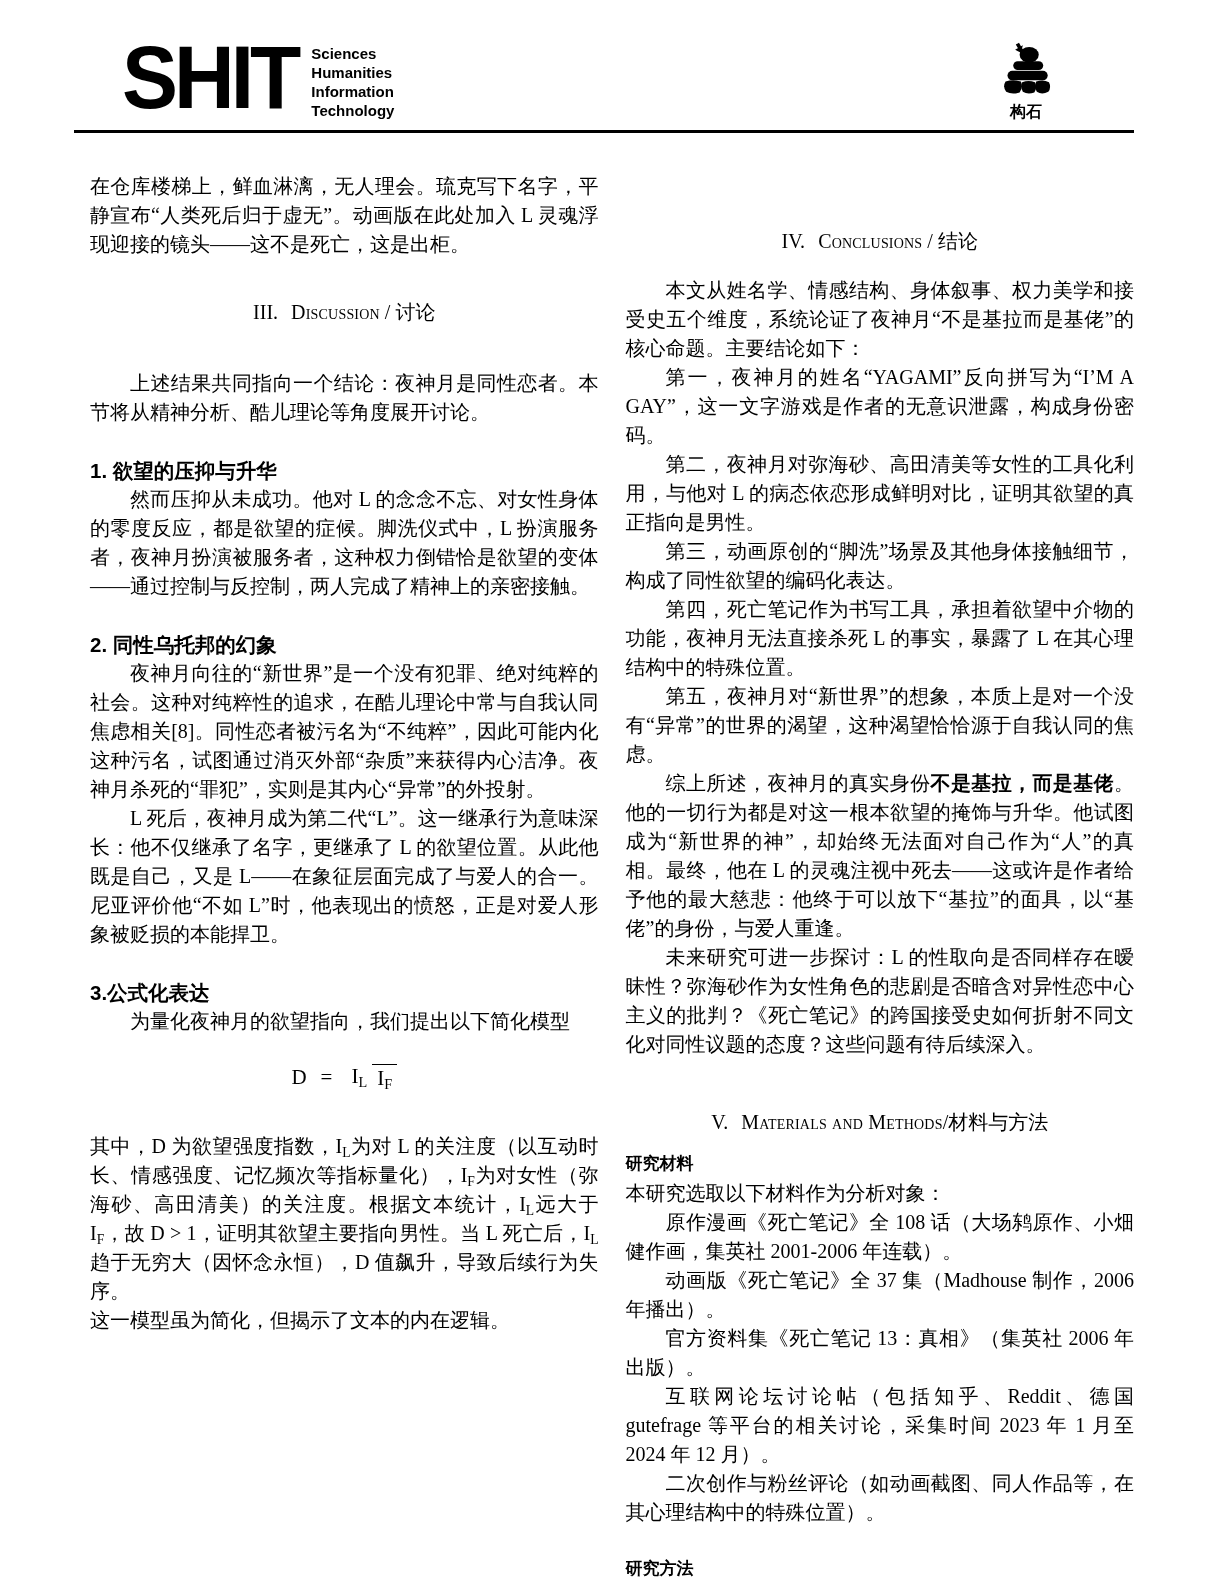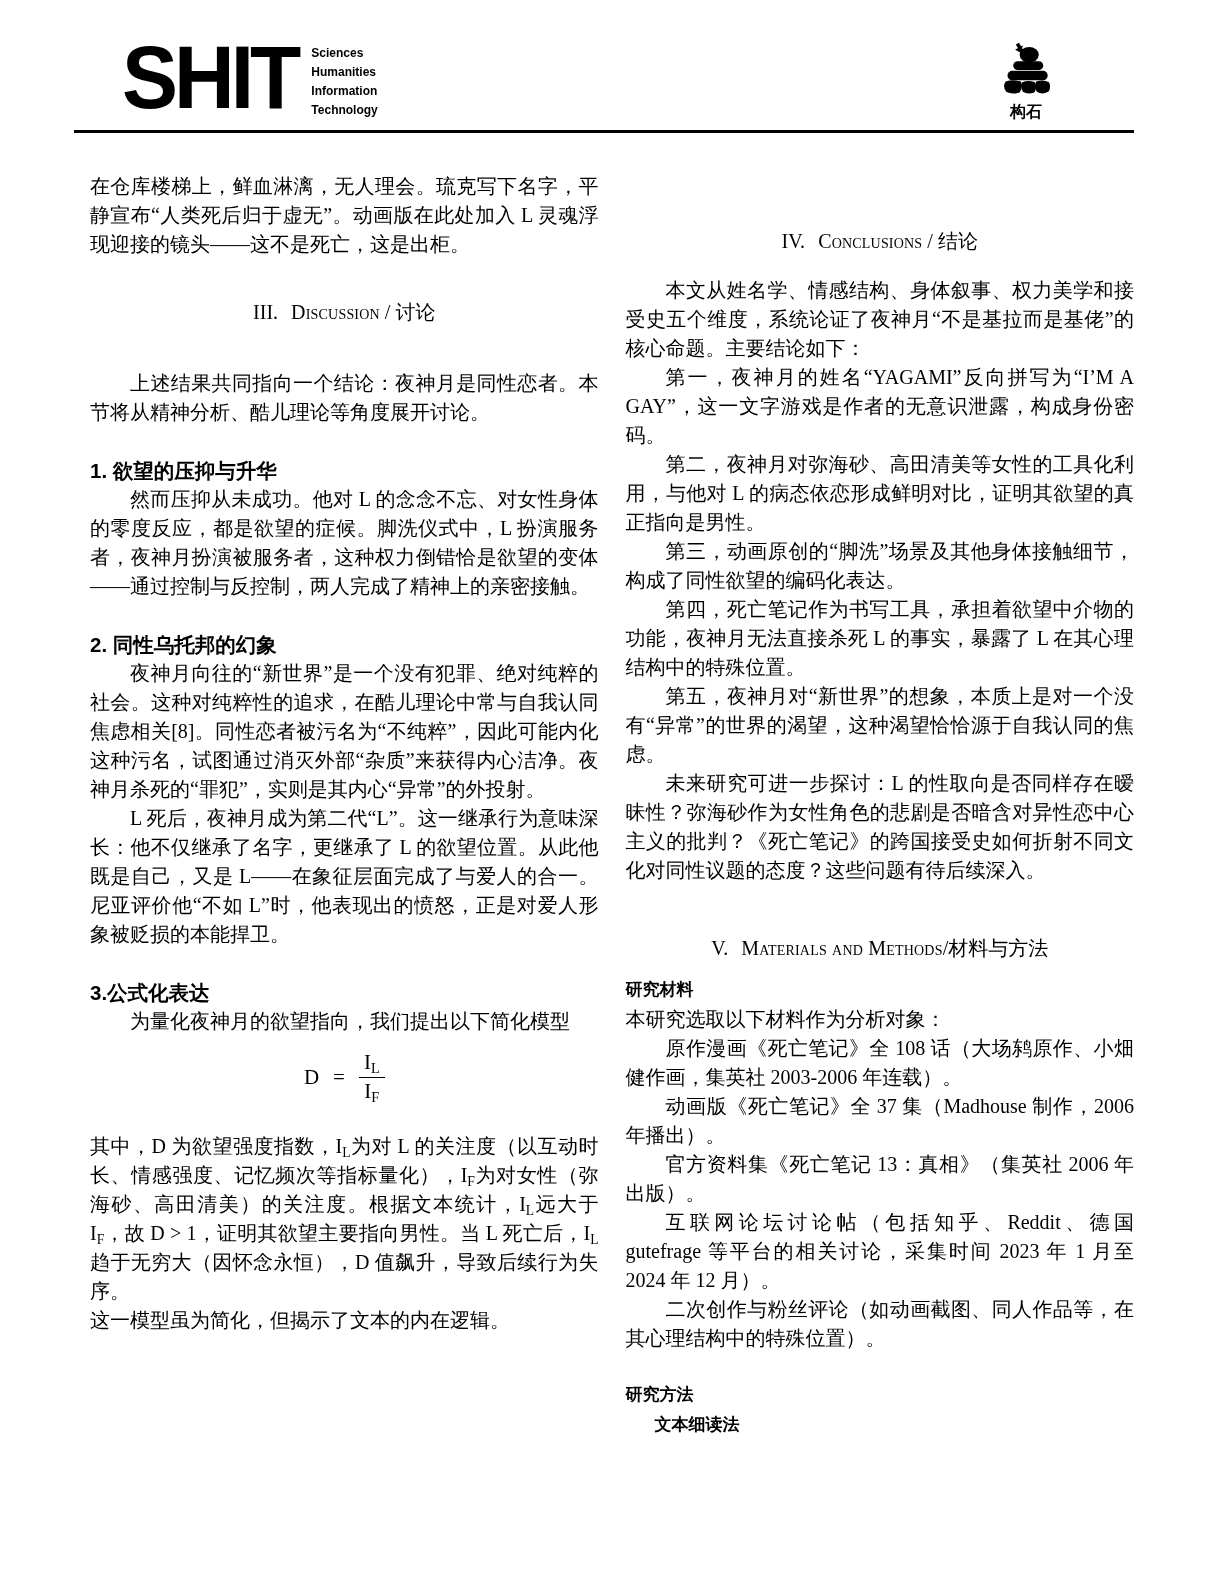--- a/index.html
+++ b/index.html
@@ -36,21 +36,21 @@
     line-height: 72px;
     letter-spacing: -4px;
     transform: scaleY(1.05);
     transform-origin: top left;
   }
   .logo-sub {
     margin-left: 14px;
     margin-top: 4px;
     font-family: "Liberation Sans", "DejaVu Sans", sans-serif;
     font-weight: 700;
-    font-size: 12px;
+    font-size: 15px;
     line-height: 19px;
   }
   .header-spacer { flex: 1; }
   .stone-block {
     margin-right: 72px;
     margin-top: 2px;
     width: 72px;
     display: flex;
     flex-direction: column;
     align-items: center;
@@ -128,22 +128,21 @@
     display: flex;
     justify-content: center;
     align-items: center;
     font-size: 21px;
     margin: 10px 0 24px 0;
     min-height: 62px;
   }
   .formula .f-eq { margin: 0 14px; }
   .frac {
     display: inline-flex;
-    flex-direction: column;
-    text-align: center;
+    flex-direction: row;
     vertical-align: middle;
   }
   .frac .num { padding: 0 5px 2px 5px; }
   .frac .den { border-top: 1.6px solid #000; padding: 1px 5px 0 5px; }
 </style>
 </head>
 <body>
 
 <div class="page">
 
@@ -217,30 +216,31 @@
         <span class="numeral">IV.</span><span class="sc">Conclusions</span> <span>/ 结论</span>
       </h2>
 
       <p class="body">本文从姓名学、情感结构、身体叙事、权力美学和接受史五个维度，系统论证了夜神月“不是基拉而是基佬”的核心命题。主要结论如下：</p>
       <p class="body">第一，夜神月的姓名“YAGAMI”反向拼写为“I’M A GAY”，这一文字游戏是作者的无意识泄露，构成身份密码。</p>
       <p class="body">第二，夜神月对弥海砂、高田清美等女性的工具化利用，与他对 L 的病态依恋形成鲜明对比，证明其欲望的真正指向是男性。</p>
       <p class="body">第三，动画原创的“脚洗”场景及其他身体接触细节，构成了同性欲望的编码化表达。</p>
       <p class="body">第四，死亡笔记作为书写工具，承担着欲望中介物的功能，夜神月无法直接杀死 L 的事实，暴露了 L 在其心理结构中的特殊位置。</p>
       <p class="body">第五，夜神月对“新世界”的想象，本质上是对一个没有“异常”的世界的渴望，这种渴望恰恰源于自我认同的焦虑。</p>
 
+      <p class="body"><span>综上所述，夜神月的真实身份</span><b>不是基拉，而是基佬</b><span>。他的一切行为都是对这一根本欲望的掩饰与升华。他试图成为“新世界的神”，却始终无法面对自己作为“人”的真相。最终，他在 L 的灵魂注视中死去——这或许是作者给予他的最大慈悲：他终于可以放下“基拉”的面具，以“基佬”的身份，与爱人重逢。</span></p>
 
       <p class="body">未来研究可进一步探讨：L 的性取向是否同样存在暧昧性？弥海砂作为女性角色的悲剧是否暗含对异性恋中心主义的批判？《死亡笔记》的跨国接受史如何折射不同文化对同性议题的态度？这些问题有待后续深入。</p>
 
       <h2 class="sec-heading h-mat">
         <span class="numeral">V.</span><span class="sc">Materials and Methods</span><span>/材料与方法</span>
       </h2>
 
       <h3 class="subhead-plain">研究材料</h3>
       <p class="body noindent">本研究选取以下材料作为分析对象：</p>
-      <p class="body">原作漫画《死亡笔记》全 108 话（大场鸫原作、小畑健作画，集英社 2003-2006 年连载）。</p>
+      <p class="body">原作漫画《死亡笔记》全 108 话（大场鸫原作、小畑健作画，集英社 2001-2006 年连载）。</p>
       <p class="body">动画版《死亡笔记》全 37 集（Madhouse 制作，2006 年播出）。</p>
       <p class="body">官方资料集《死亡笔记 13：真相》（集英社 2006 年出版）。</p>
       <p class="body">互联网论坛讨论帖（包括知乎、Reddit、德国 gutefrage 等平台的相关讨论，采集时间 2023 年 1 月至 2024 年 12 月）。</p>
       <p class="body">二次创作与粉丝评论（如动画截图、同人作品等，在其心理结构中的特殊位置）。</p>
 
       <h3 class="subhead-plain mt-methods">研究方法</h3>
       <h3 class="subhead-plain subhead-indent">文本细读法</h3>
     </section>
 
   </div>

